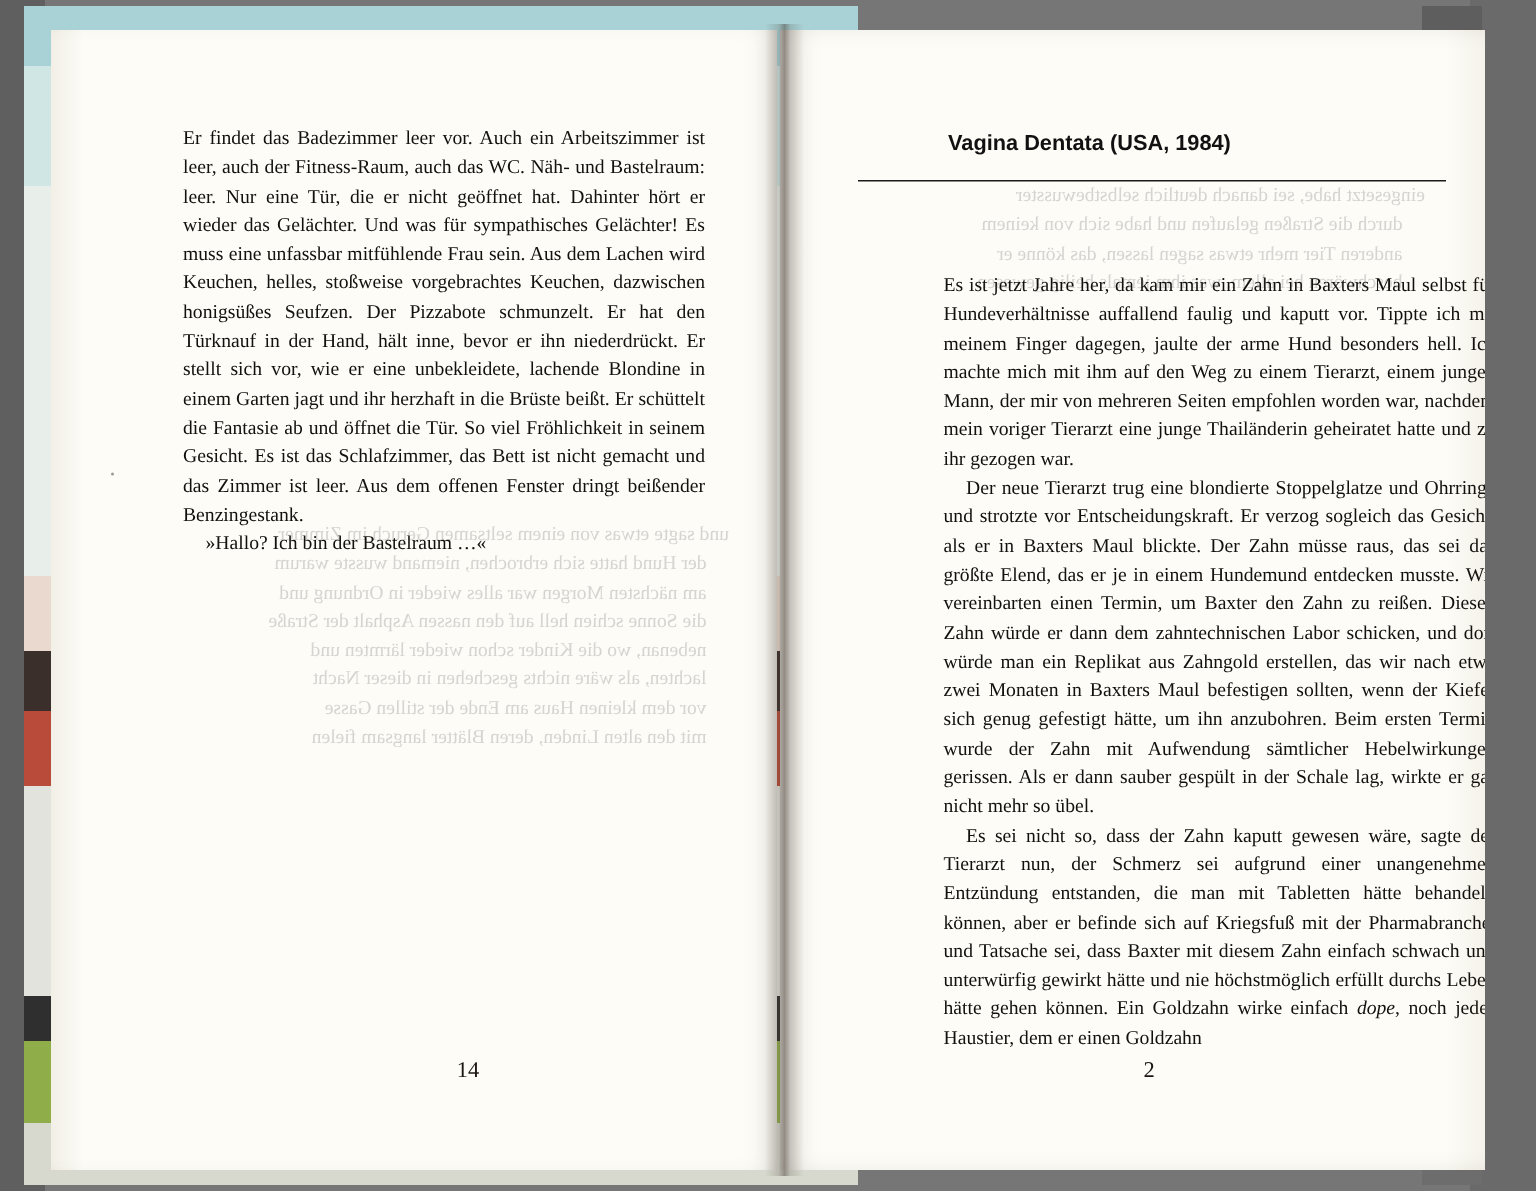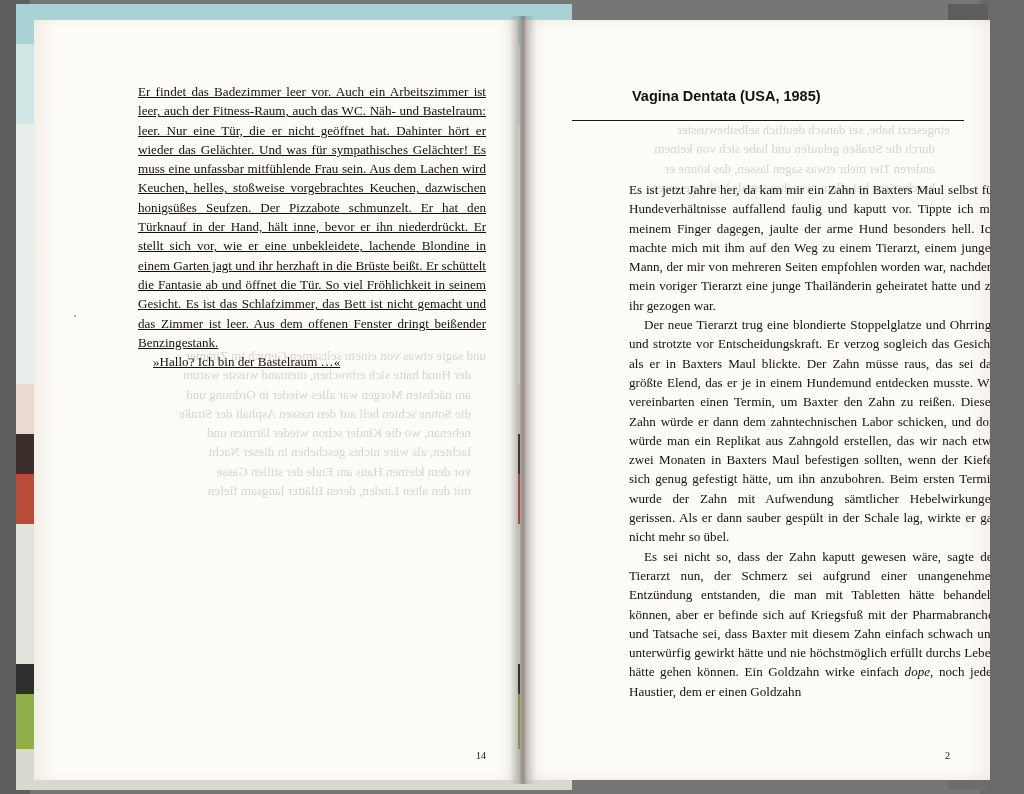--- a/index.html
+++ b/index.html
@@ -113,24 +113,23 @@
     color: #14100e;
     hyphens: manual;
   }
   .text-col p {
     margin: 0;
   }
   .text-col p + p {
     text-indent: 15px;
   }
   .col-left {
-    left: 104px;
+    left: 88px;
     top: 62px;
     width: 348px;
-    text-decoration: underline;
   }
   .col-right {
     left: 62px;
     top: 160px;
     width: 368px;
     margin-left: 47px;
   }
   .chapter-head {
     position: absolute;
     left: 62px;
@@ -148,24 +147,23 @@
   .rule {
     position: absolute;
     left: 52px;
     top: 100px;
     width: 392px;
     height: 1px;
     background: #1a1a1a;
   }
   .folio {
     position: absolute;
-    font-size: 10px;
+    font-size: 15px;
     color: #1a1512;
-    text-align: right;
-    margin-top: 44px;
+    text-align: center;
   }
   .folio-left {
     left: 104px;
     top: 686px;
     width: 348px;
   }
   .folio-right {
     left: 62px;
     top: 686px;
     width: 368px;
@@ -237,21 +235,21 @@
 
     <div class="page page-right">
       <div class="bleed bleed-right">
         <p>eingesetzt habe, sei danach deutlich selbstbewusster</p>
         <p>durch die Straßen gelaufen und habe sich von keinem</p>
         <p>anderen Tier mehr etwas sagen lassen, das könne er</p>
         <p>beschwören bei allem, was ihm jemals heilig gewesen</p>
       </div>
 
       <div class="chapter-head">
-        <span class="title">Vagina Dentata (USA, 1985)</span>
+        <span class="title">Vagina Dentata (USA, 1984)</span>
       </div>
       <div class="rule"></div>
 
       <div class="text-col col-right">
         <p>Es ist jetzt Jahre her, da kam mir ein Zahn in Baxters Maul selbst für Hundeverhältnisse auffallend faulig und kaputt vor. Tippte ich mit meinem Finger dagegen, jaulte der arme Hund besonders hell. Ich machte mich mit ihm auf den Weg zu einem Tierarzt, einem jungen Mann, der mir von mehreren Seiten empfohlen worden war, nachdem mein voriger Tierarzt eine junge Thailänderin geheiratet hatte und zu ihr gezogen war.</p>
         <p>Der neue Tierarzt trug eine blondierte Stoppelglatze und Ohrringe und strotzte vor Entscheidungskraft. Er verzog sogleich das Gesicht, als er in Baxters Maul blickte. Der Zahn müsse raus, das sei das größte Elend, das er je in einem Hundemund entdecken musste. Wir vereinbarten einen Termin, um Baxter den Zahn zu reißen. Diesen Zahn würde er dann dem zahntechnischen Labor schicken, und dort würde man ein Replikat aus Zahngold erstellen, das wir nach etwa zwei Monaten in Baxters Maul befestigen sollten, wenn der Kiefer sich genug gefestigt hätte, um ihn anzubohren. Beim ersten Termin wurde der Zahn mit Aufwendung sämtlicher Hebelwirkungen gerissen. Als er dann sauber gespült in der Schale lag, wirkte er gar nicht mehr so übel.</p>
         <p>Es sei nicht so, dass der Zahn kaputt gewesen wäre, sagte der Tierarzt nun, der Schmerz sei aufgrund einer unangenehmen Entzündung entstanden, die man mit Tabletten hätte behandeln können, aber er befinde sich auf Kriegsfuß mit der Pharmabranche, und Tatsache sei, dass Baxter mit diesem Zahn einfach schwach und unterwürfig gewirkt hätte und nie höchstmöglich erfüllt durchs Leben hätte gehen können. Ein Goldzahn wirke einfach <em>dope</em>, noch jedes Haustier, dem er einen Goldzahn</p>
       </div>
 
       <div class="folio folio-right">2</div>

